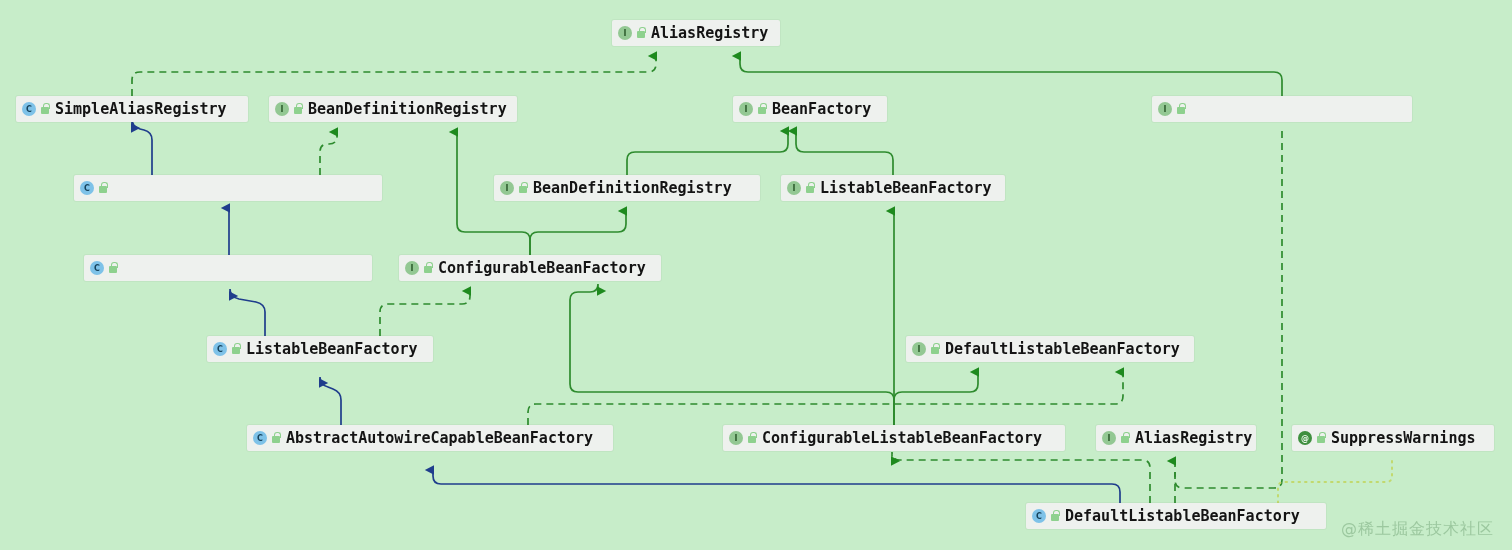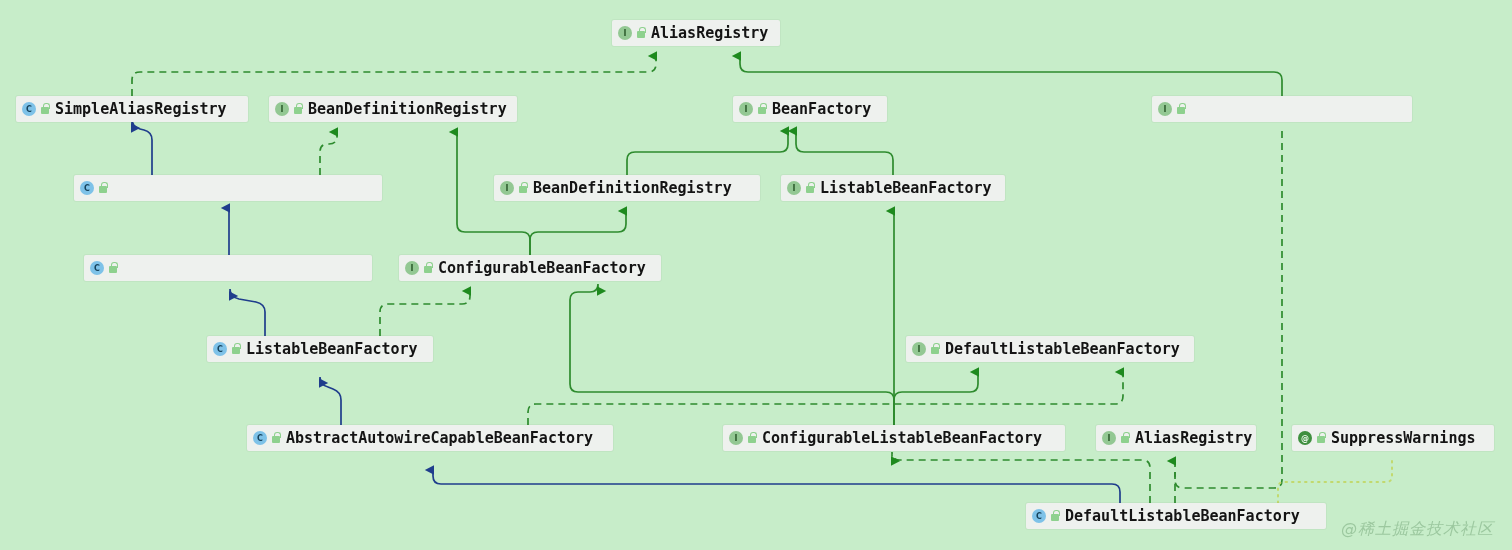--- a/index.html
+++ b/index.html
@@ -45,21 +45,20 @@
     border:1.6px solid #8ed18e;border-bottom:none;border-radius:3px 3px 0 0;
   }
   .node .lbl{
     font-size:15px;color:#141414;letter-spacing:0px;line-height:26px;font-weight:bold;
   }
   .watermark{
     position:absolute;right:18px;bottom:10px;
     font-family:"DejaVu Sans","Liberation Sans",sans-serif;
     font-size:16px;color:#9cc89f;letter-spacing:1px;
     user-select:none;
-    font-style:italic;
   }
 </style>
 </head>
 <body>
 
 <div id="canvas">
 
   <svg id="edges" viewBox="0 0 1512 550">
     <defs>
       <marker id="ah-blue" markerWidth="12" markerHeight="12" refX="5.2" refY="9.4" orient="auto" markerUnits="userSpaceOnUse">

